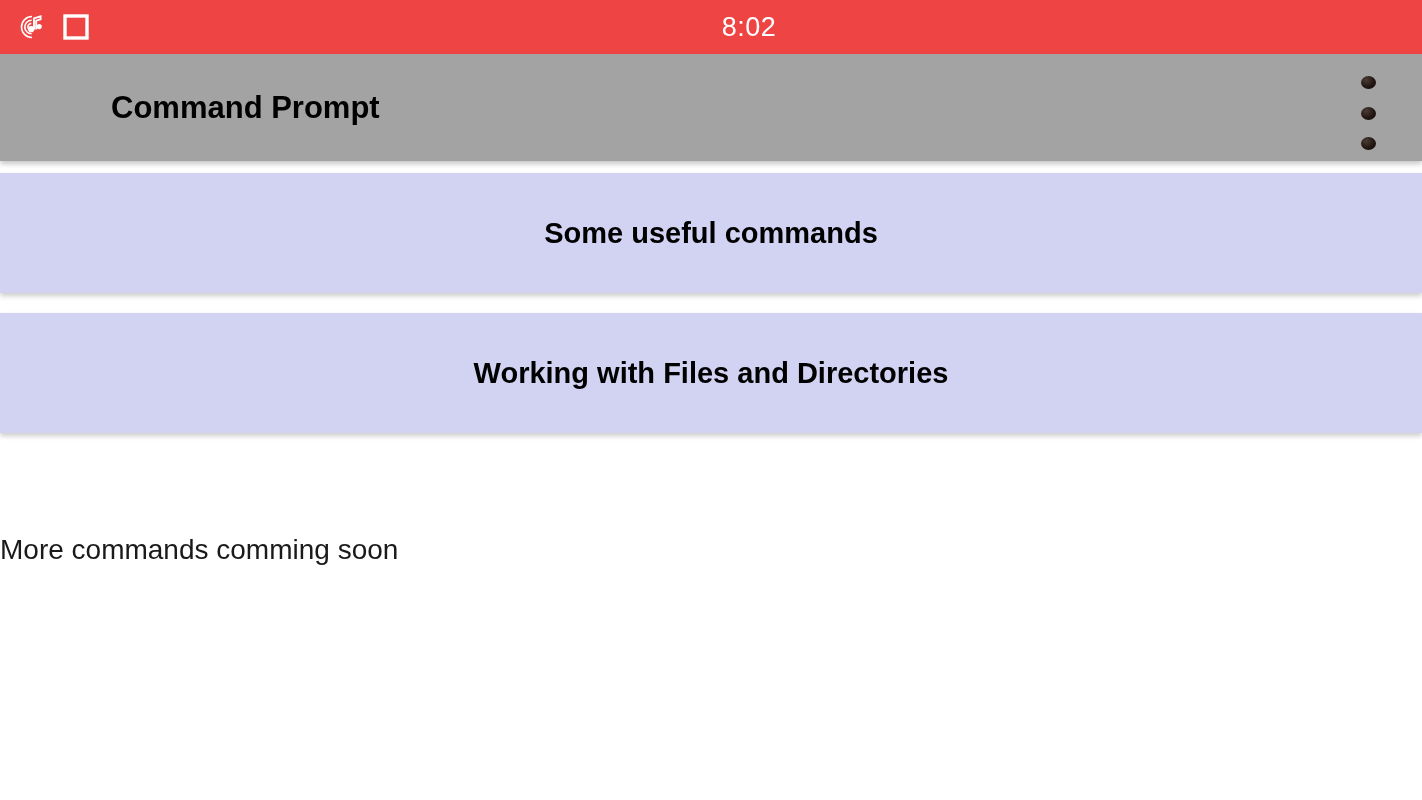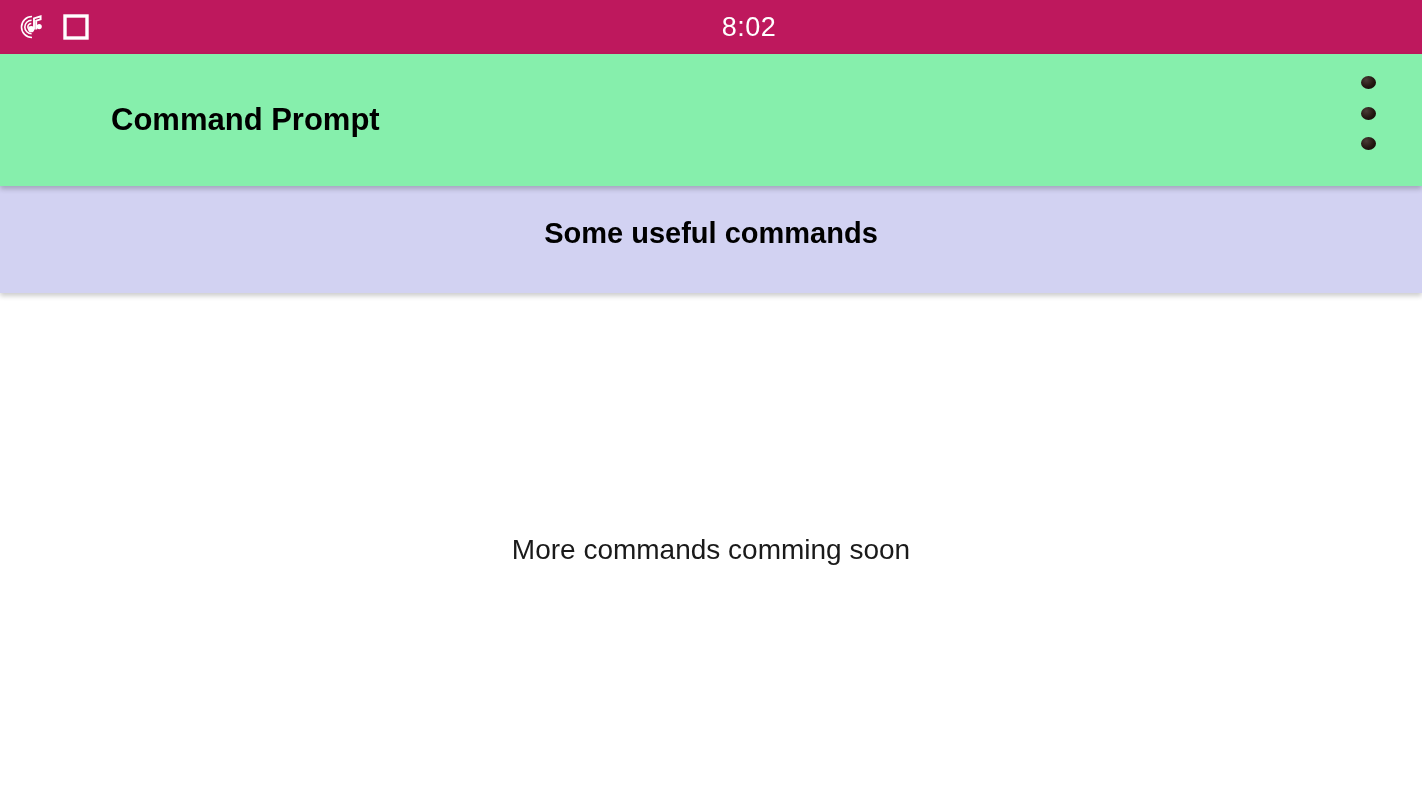--- a/index.html
+++ b/index.html
@@ -16,21 +16,21 @@
     position: relative;
   }
 
   
   .status-bar {
     position: absolute;
     top: 0;
     left: 0;
     width: 1422px;
     height: 54px;
-    background: #be185d;
+    background: #ef4444;
     display: flex;
     align-items: center;
     box-sizing: border-box;
     padding: 0 14px 0 18px;
   }
   .status-left {
     display: flex;
     align-items: center;
     gap: 14px;
     flex: 0 0 auto;
@@ -59,22 +59,22 @@
   .ic {
     display: block;
   }
 
   
   .app-bar {
     position: absolute;
     top: 54px;
     left: 0;
     width: 1422px;
-    height: 132px;
-    background: #86efac;
+    height: 107px;
+    background: #a3a3a3;
     box-shadow: 0 3px 5px rgba(0,0,0,0.22);
     z-index: 5;
   }
   .app-bar-title {
     position: absolute;
     left: 111px;
     top: 50%;
     transform: translateY(-50%);
     font-size: 31px;
     font-weight: bold;
@@ -128,21 +128,21 @@
     color: #000000;
     text-align: center;
     white-space: nowrap;
   }
 
   .coming-soon {
     position: absolute;
     left: 0;
     top: 375px;
     width: 1422px;
-    text-align: center;
+    text-align: left;
     font-size: 28px;
     font-weight: normal;
     color: #1a1a1a;
   }
 </style>
 </head>
 <body>
 
 <div class="status-bar">
 
@@ -180,16 +180,19 @@
     <span class="dot"></span>
   </div>
 </div>
 
 <div class="content">
 
   <div class="card card-1">
     <span class="card-label">Some useful commands</span>
   </div>
 
+  <div class="card card-2">
+    <span class="card-label">Working with Files and Directories</span>
+  </div>
 
   <div class="coming-soon">More commands comming soon</div>
 
 </div>
 
 </body></html>

